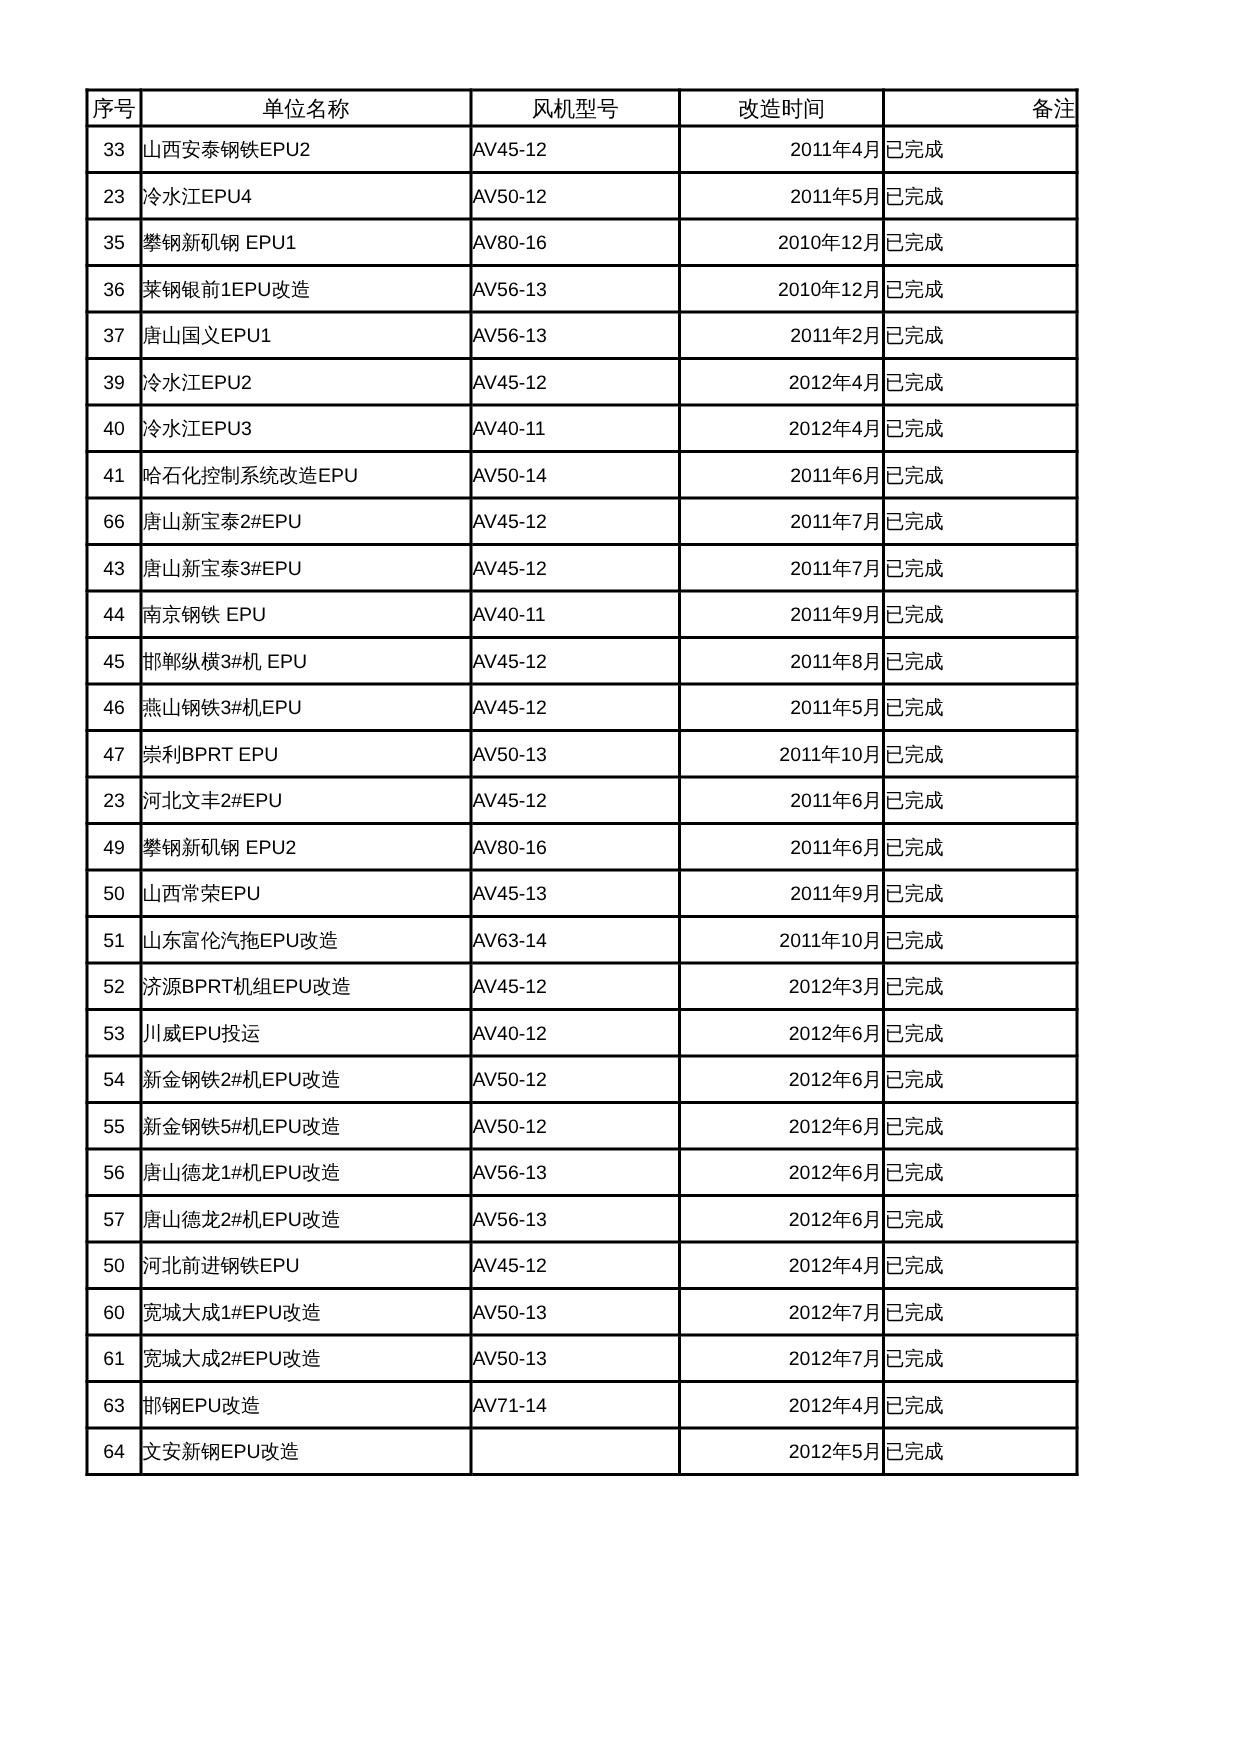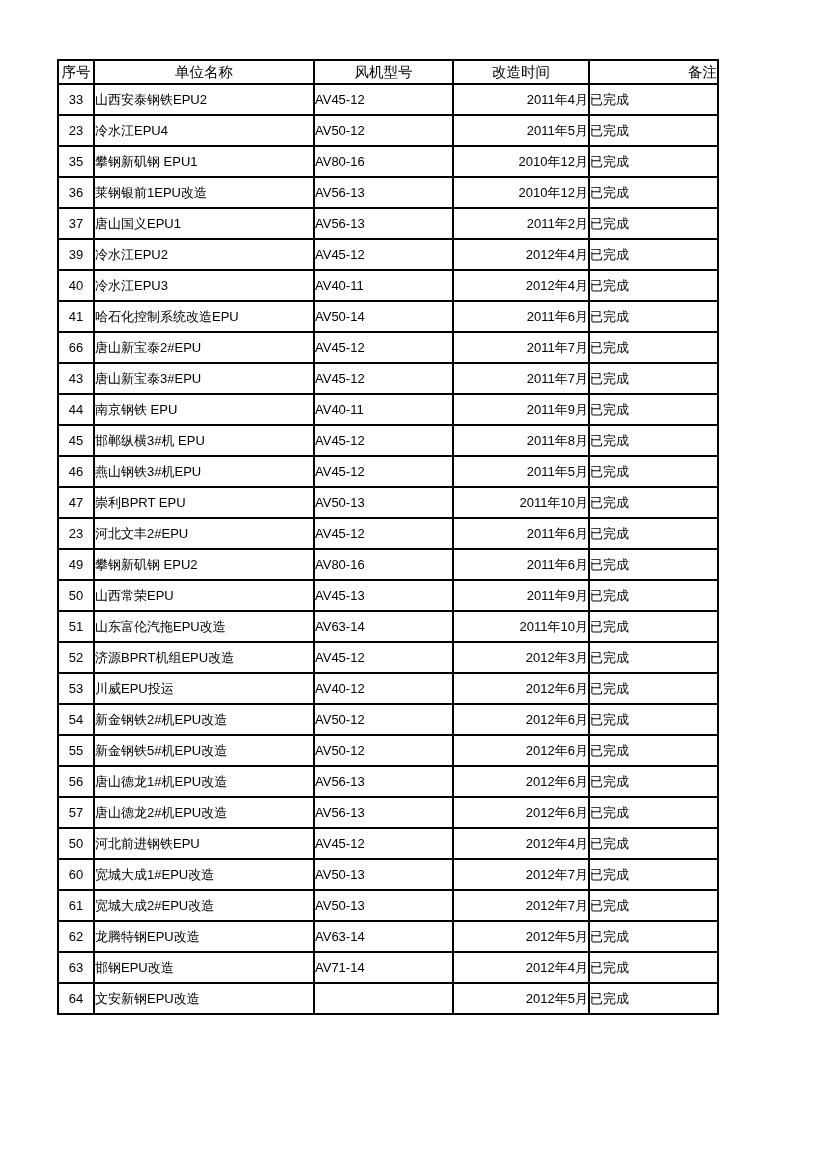--- a/index.html
+++ b/index.html
@@ -260,27 +260,20 @@
           <td class="cell-note">已完成</td>
         </tr>
         <tr>
           <td class="cell-no">61</td>
           <td class="cell-name">宽城大成2#EPU改造</td>
           <td class="cell-model">AV50-13</td>
           <td class="cell-date">2012年7月</td>
           <td class="cell-note">已完成</td>
         </tr>
         <tr>
-          <td class="cell-no">62</td>
-          <td class="cell-name">龙腾特钢EPU改造</td>
-          <td class="cell-model">AV63-14</td>
-          <td class="cell-date">2012年5月</td>
-          <td class="cell-note">已完成</td>
-        </tr>
-        <tr>
           <td class="cell-no">63</td>
           <td class="cell-name">邯钢EPU改造</td>
           <td class="cell-model">AV71-14</td>
           <td class="cell-date">2012年4月</td>
           <td class="cell-note">已完成</td>
         </tr>
         <tr>
           <td class="cell-no">64</td>
           <td class="cell-name">文安新钢EPU改造</td>
           <td class="cell-model"></td>

